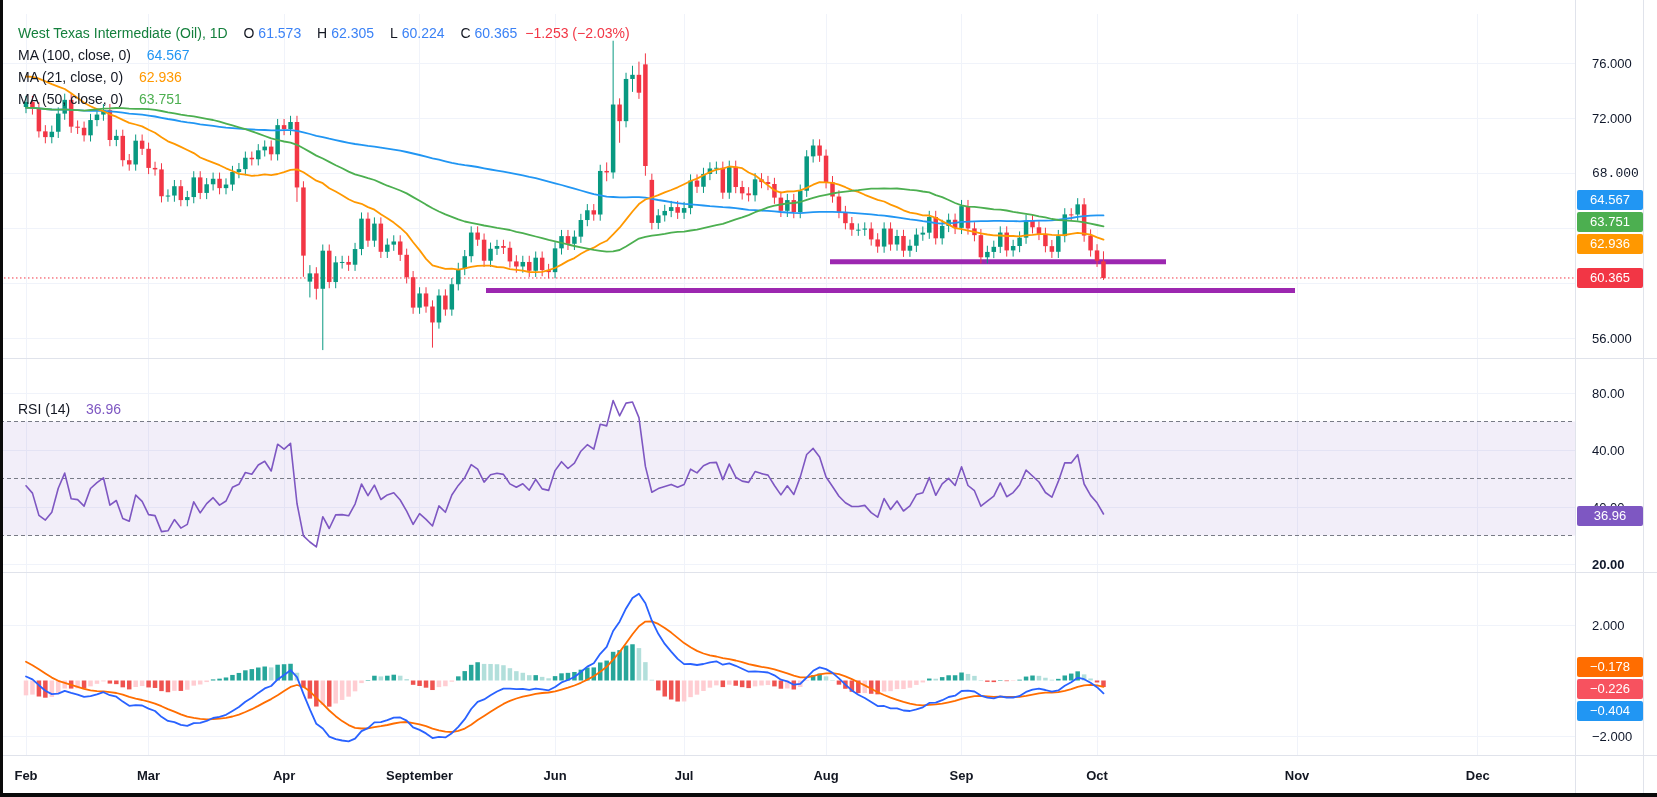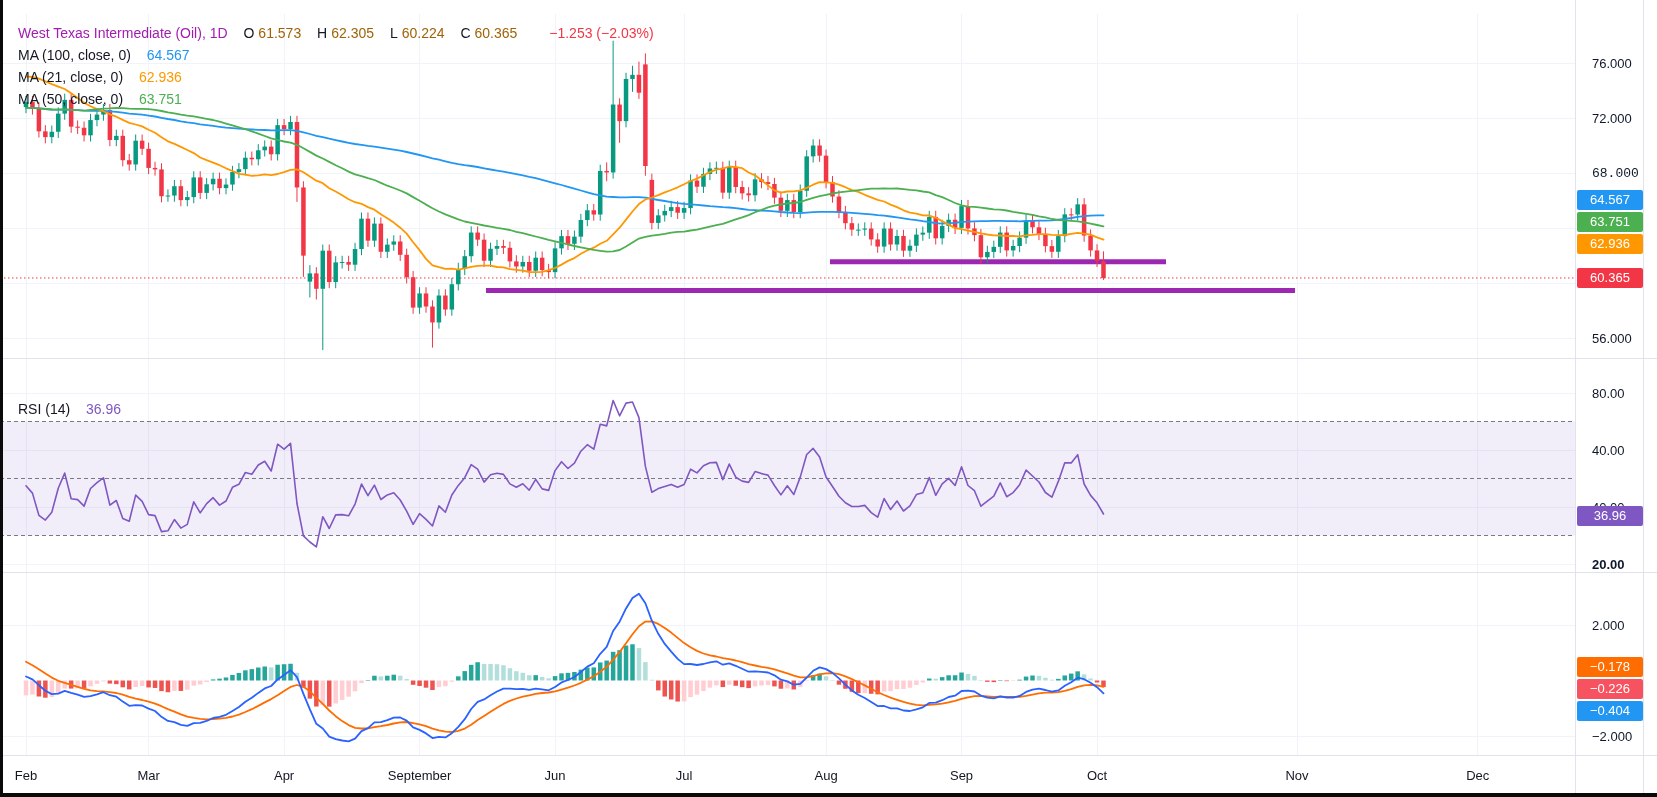--- a/index.html
+++ b/index.html
@@ -4,30 +4,30 @@
 <style>
   html,body{margin:0;padding:0;background:#fff;}
   #app{position:relative;width:1657px;height:797px;background:#fff;overflow:hidden;
        font-family:"Liberation Sans",sans-serif;color:#131722;}
   #chart-svg{position:absolute;left:0;top:0;}
   .edge-left{position:absolute;left:0;top:0;width:3px;height:797px;background:#0a0a0a;}
   .edge-bottom{position:absolute;left:0;bottom:0;width:1657px;height:4px;background:#0a0a0a;}
   .legend{position:absolute;left:18px;font-size:14px;white-space:nowrap;z-index:5;}
   .legend .row{height:22px;line-height:22px;}
   .legend span{margin-right:4px;}
-  .sym-title{color:#a21caf;}
+  .sym-title{color:#15803d;}
   .ohlc-letter{color:#131722;margin-left:8px;}
-  .ohlc-val{color:#a16207;}
-  .chg{color:#f23645;margin-left:24px;}
+  .ohlc-val{color:#3b82f6;}
+  .chg{color:#f23645;margin-left:0;}
   .ind-val{margin-left:8px;}
   .axis-label{position:absolute;left:1581px;transform:translateY(-50%);font-size:13px;color:#0f172a;z-index:4;margin-left:11px;}
   .badge{position:absolute;left:1577px;width:66px;height:20px;transform:translateY(-50%);
          border-radius:2px;color:#fff;font-size:13px;line-height:20px;text-align:center;z-index:6;}
   .month-label{position:absolute;top:768px;transform:translateX(-50%);font-size:13px;
-               font-weight:normal;color:#131722;z-index:4;}
+               font-weight:bold;color:#131722;z-index:4;}
 </style>
 </head>
 <body>
 
 <div id="app">
   <svg id="chart-svg" width="1657" height="797">
       <defs>
         <clipPath id="clip-price">
           <rect x="0" y="14" width="1575" height="344"></rect>
         </clipPath>

